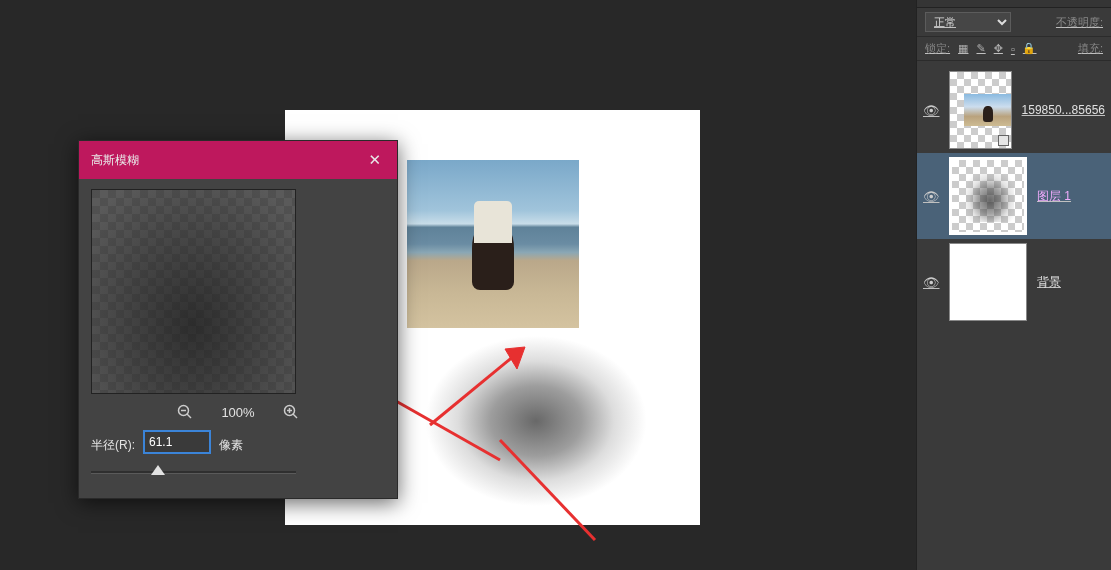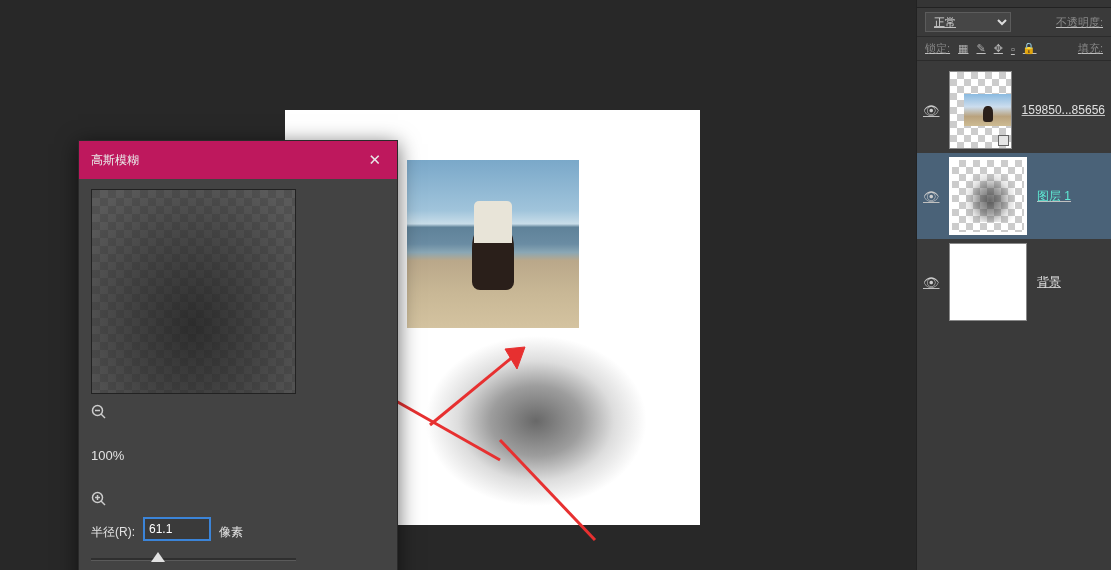--- a/index.html
+++ b/index.html
@@ -127,24 +127,23 @@
       position:absolute;
       width:170%;
       height:170%;
       left:-35%;
       top:-35%;
       background: radial-gradient(ellipse at 50% 60%, rgba(30,30,30,0.7) 0%, rgba(50,50,50,0.5) 30%, rgba(90,90,90,0.25) 55%, transparent 80%);
     }
     .zoom-row {
       display: flex;
       justify-content: center;
-      align-items: flex-start;
+      align-items: flex-end;
       gap: 28px;
       margin-top: 10px;
-      flex-direction: column;
     }
     .zoom-icon {
       display: inline-flex;
       width: 16px;
       height: 16px;
       color: #ccc;
     }
     .zoom-pct { color: #e2e2e2; font-size: 13px; }
     .radius-row {
       display: flex;
@@ -302,21 +301,21 @@
     .thumb .mini-beach::after{
       content:"";position:absolute;bottom:4px;left:50%;transform:translateX(-50%);
       width:10px;height:16px;background:#2a1f1a;border-radius:40% 40% 3px 3px;
     }
     .thumb .mini-shadow{
       position:absolute;left:14px;top:14px;width:48px;height:48px;
       background: radial-gradient(ellipse at 50% 55%, rgba(40,40,40,0.7) 0%, rgba(70,70,70,0.5) 35%, rgba(120,120,120,0.2) 60%, transparent 85%);
     }
     .thumb.white { background:#fff; }
     .layer-name { color: #e0e0e0; font-size: 12px; }
-    .layer.selected .layer-name { color: #5eead4; }
+    .layer.selected .layer-name { color: #f0abfc; }
     .corner-badge{position:absolute;right:2px;bottom:2px;width:11px;height:11px;background:#e6e6e6;border:1px solid #666;}
   </style>
 </head>
 <body>
 
 <div class="canvas-area">
   <div class="shadow-blob"></div>
   <div class="beach-photo"></div>
 </div>
 

